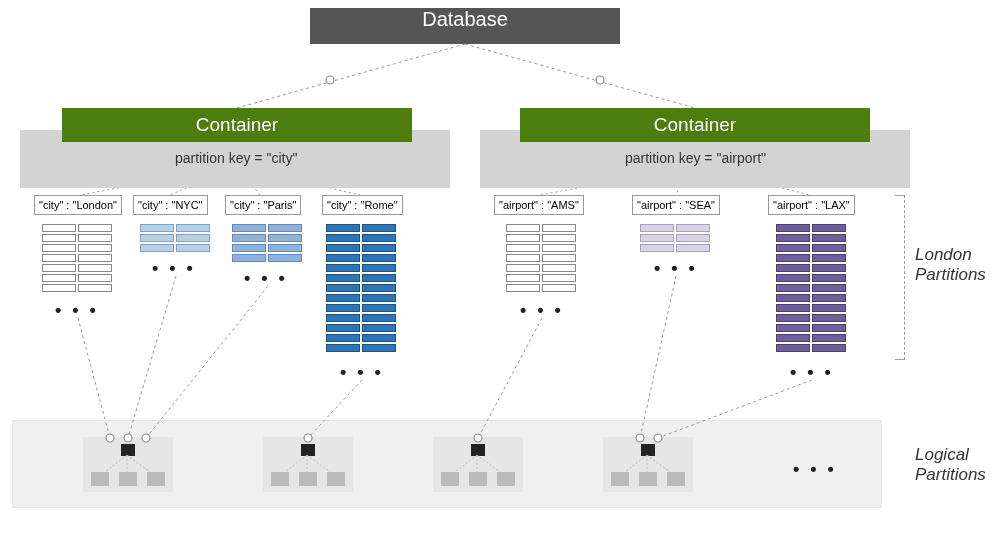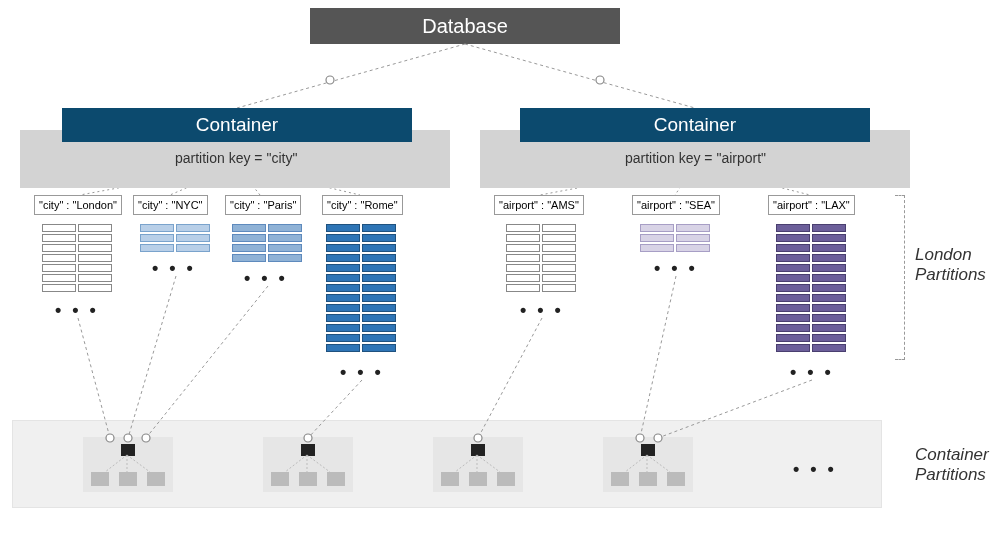--- a/index.html
+++ b/index.html
@@ -11,26 +11,26 @@
     position: relative;
     overflow: hidden;
   }
   .database-box {
     position: absolute;
     left: 310px; top: 8px;
     width: 310px; height: 36px;
     background: #555;
     color: #fff;
     font-size: 20px;
-    display: flex; align-items: center; justify-content: center;
+    display: flex; justify-content: center;
   }
   .container-box {
     position: absolute;
     width: 350px; height: 34px;
-    background: #0c4a6e;
+    background: #4d7c0f;
     color: #fff;
     font-size: 19px;
     display: flex; align-items: center; justify-content: center;
     z-index: 3;
   }
   .gray-strip {
     position: absolute;
     height: 58px;
     background: #d3d3d3;
     z-index: 1;
@@ -313,21 +313,21 @@
       <div class="b2"></div>
       <div class="b3"></div>
   </div>
   <div class="ellipsis" style="left:780px; top:38px;">• • •</div>
 </div>
 
 <div class="side-label" style="left:915px; top:245px; width:80px;">
   <span>London Partitions</span>
 </div>
 <div class="side-label" style="left:915px; top:445px; width:80px;">
-  <span>Container Partitions</span>
+  <span>Logical Partitions</span>
 </div>
 
 <div class="bracket" style="left:895px; top:195px; width:10px; height:165px;"></div>
 
 <svg class="lines">
 
   <line x1="465" y1="44" x2="237" y2="108" stroke="#999" stroke-dasharray="3,3"></line>
   <line x1="465" y1="44" x2="695" y2="108" stroke="#999" stroke-dasharray="3,3"></line>
   <circle class="endpoint" cx="330" cy="80" r="4"></circle>
   <circle class="endpoint" cx="600" cy="80" r="4"></circle>

